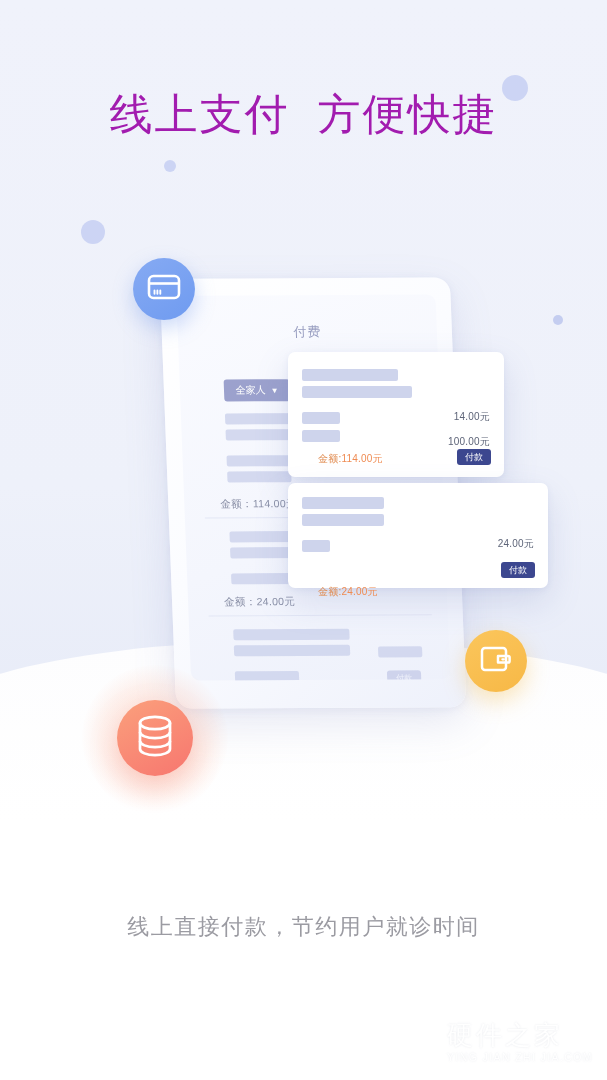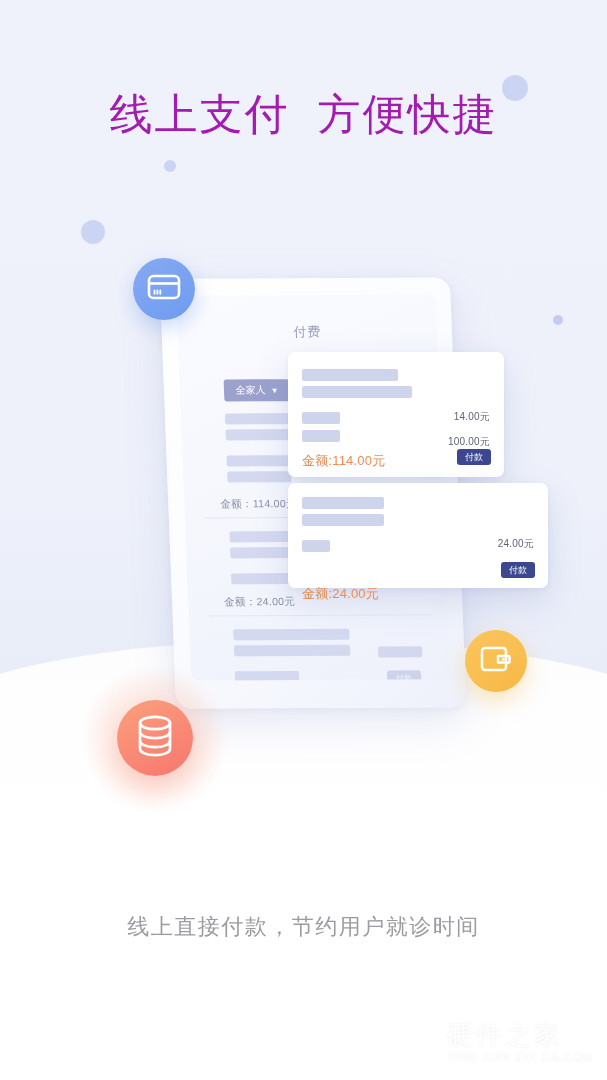--- a/index.html
+++ b/index.html
@@ -96,21 +96,21 @@
     position:absolute;
     background:#ffffff;
     border-radius:7px;
     box-shadow:0 14px 34px rgba(110,124,185,.20), 0 2px 6px rgba(110,124,185,.10);
   }
   #fcard1{ left:288px; top:352px; width:216px; height:125px; }
   #fcard2{ left:288px; top:483px; width:260px; height:105px; }
 
   .fbar{ position:absolute; background:#ced4ec; border-radius:2px; }
   .famt{ position:absolute; right:14px; font-size:10px; color:#5d6478; letter-spacing:.2px; }
-  .ftotal{ position:absolute; left:14px; font-size:13px; color:#ef8b52; letter-spacing:.2px; white-space:nowrap;}
+  .ftotal{ position:absolute; left:30px; font-size:10px; color:#ef8b52; letter-spacing:.2px; white-space:nowrap;}
   .ftotal .lbl{ color:#e08a4e; }
   .fpay{
     position:absolute; right:13px;
     width:34px; height:16px;
     background:#3c478f; border-radius:3px;
     color:#fff; font-size:9px;
     display:flex; align-items:center; justify-content:center;
   }
 
   

